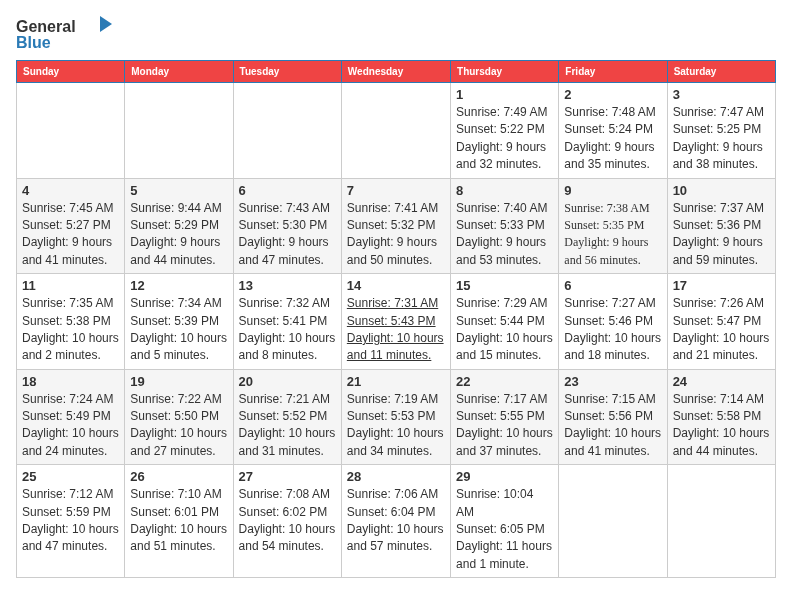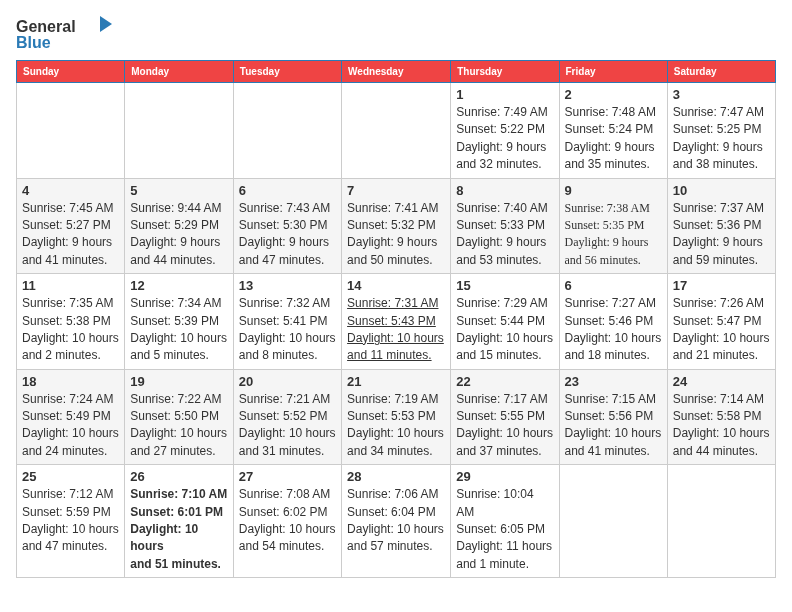--- a/index.html
+++ b/index.html
@@ -288,21 +288,21 @@
       <tr>
         <td>
           <div class="day-num">25</div>
           <div class="day-info" style="white-space: pre-line;">Sunrise: 7:12 AM
 Sunset: 5:59 PM
 Daylight: 10 hours
 and 47 minutes.</div>
         </td>
         <td>
           <div class="day-num">26</div>
-          <div class="day-info" style="white-space: pre-line; font-weight: bold;">Sunrise: 7:10 AM
+          <div class="day-info" style="white-space: pre-line;">Sunrise: 7:10 AM
 Sunset: 6:01 PM
 Daylight: 10 hours
 and 51 minutes.</div>
         </td>
         <td>
           <div class="day-num">27</div>
           <div class="day-info" style="white-space: pre-line;">Sunrise: 7:08 AM
 Sunset: 6:02 PM
 Daylight: 10 hours
 and 54 minutes.</div>

